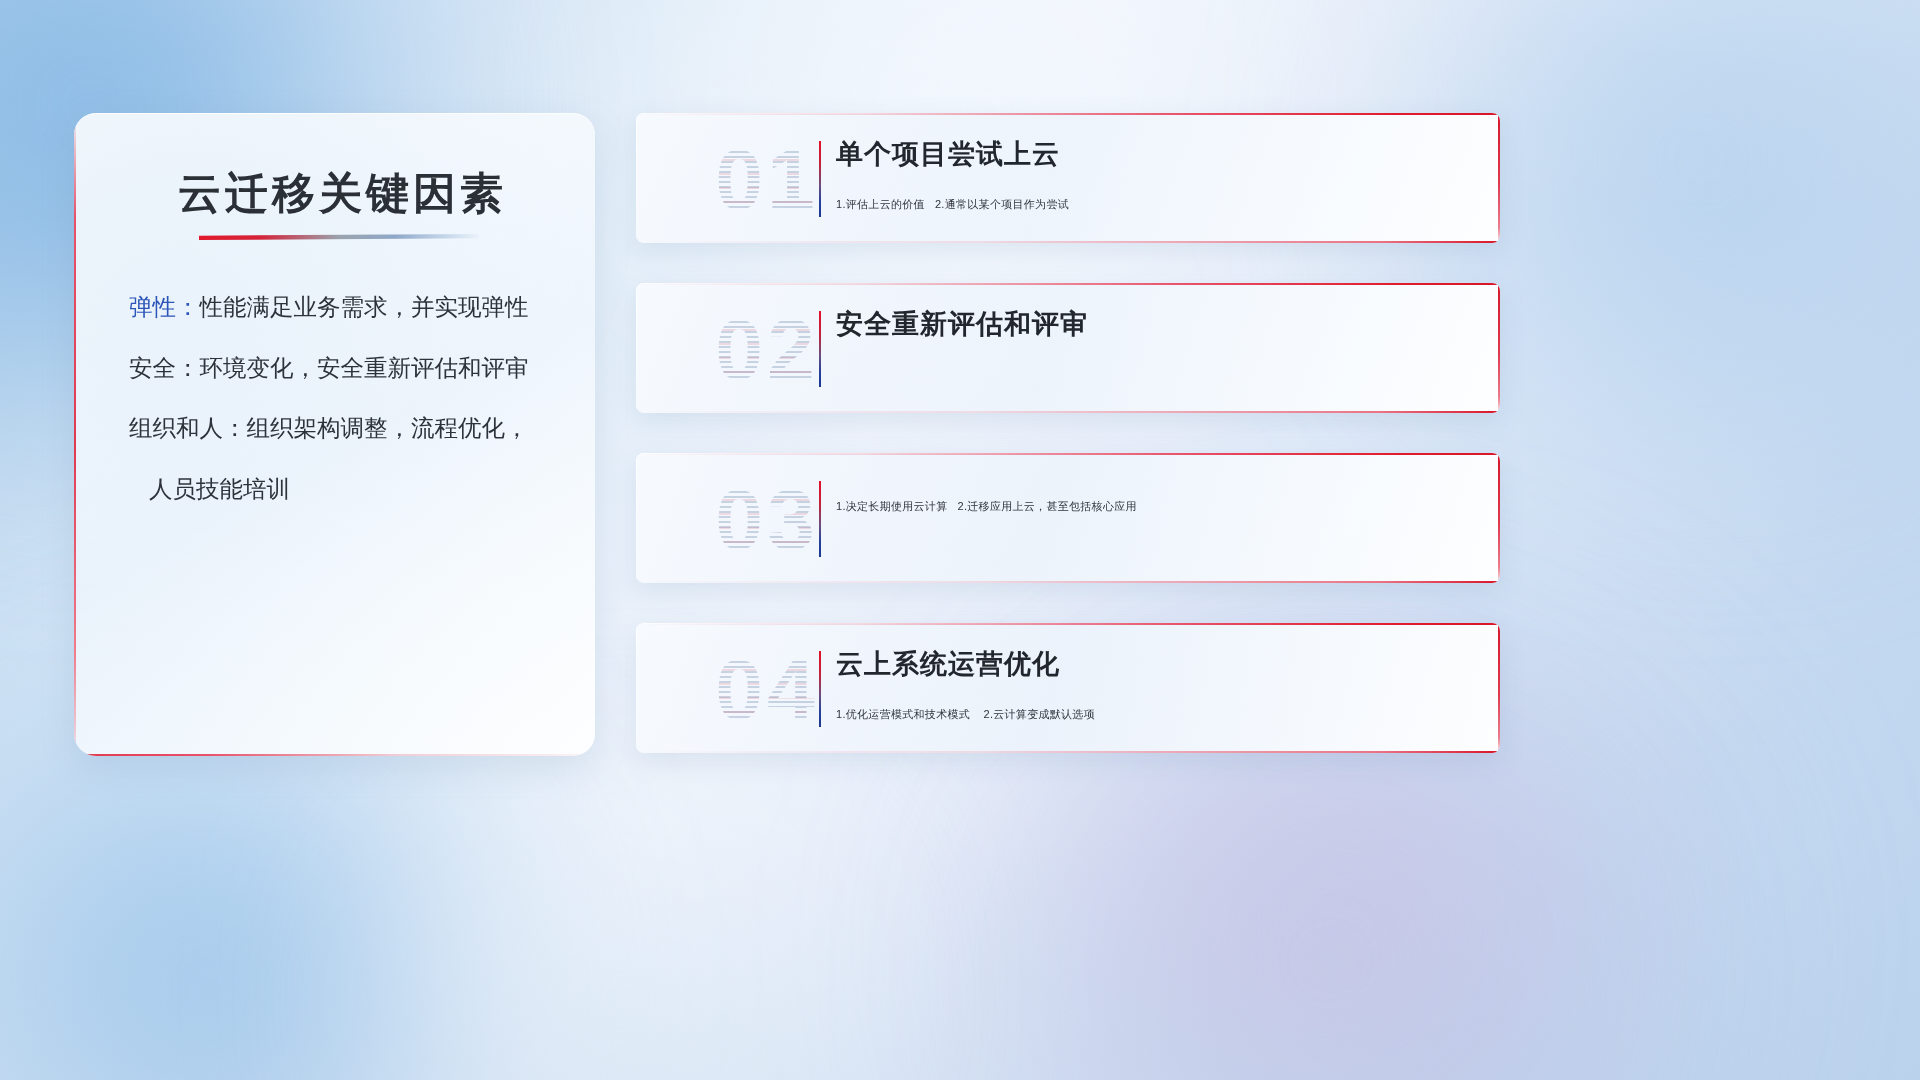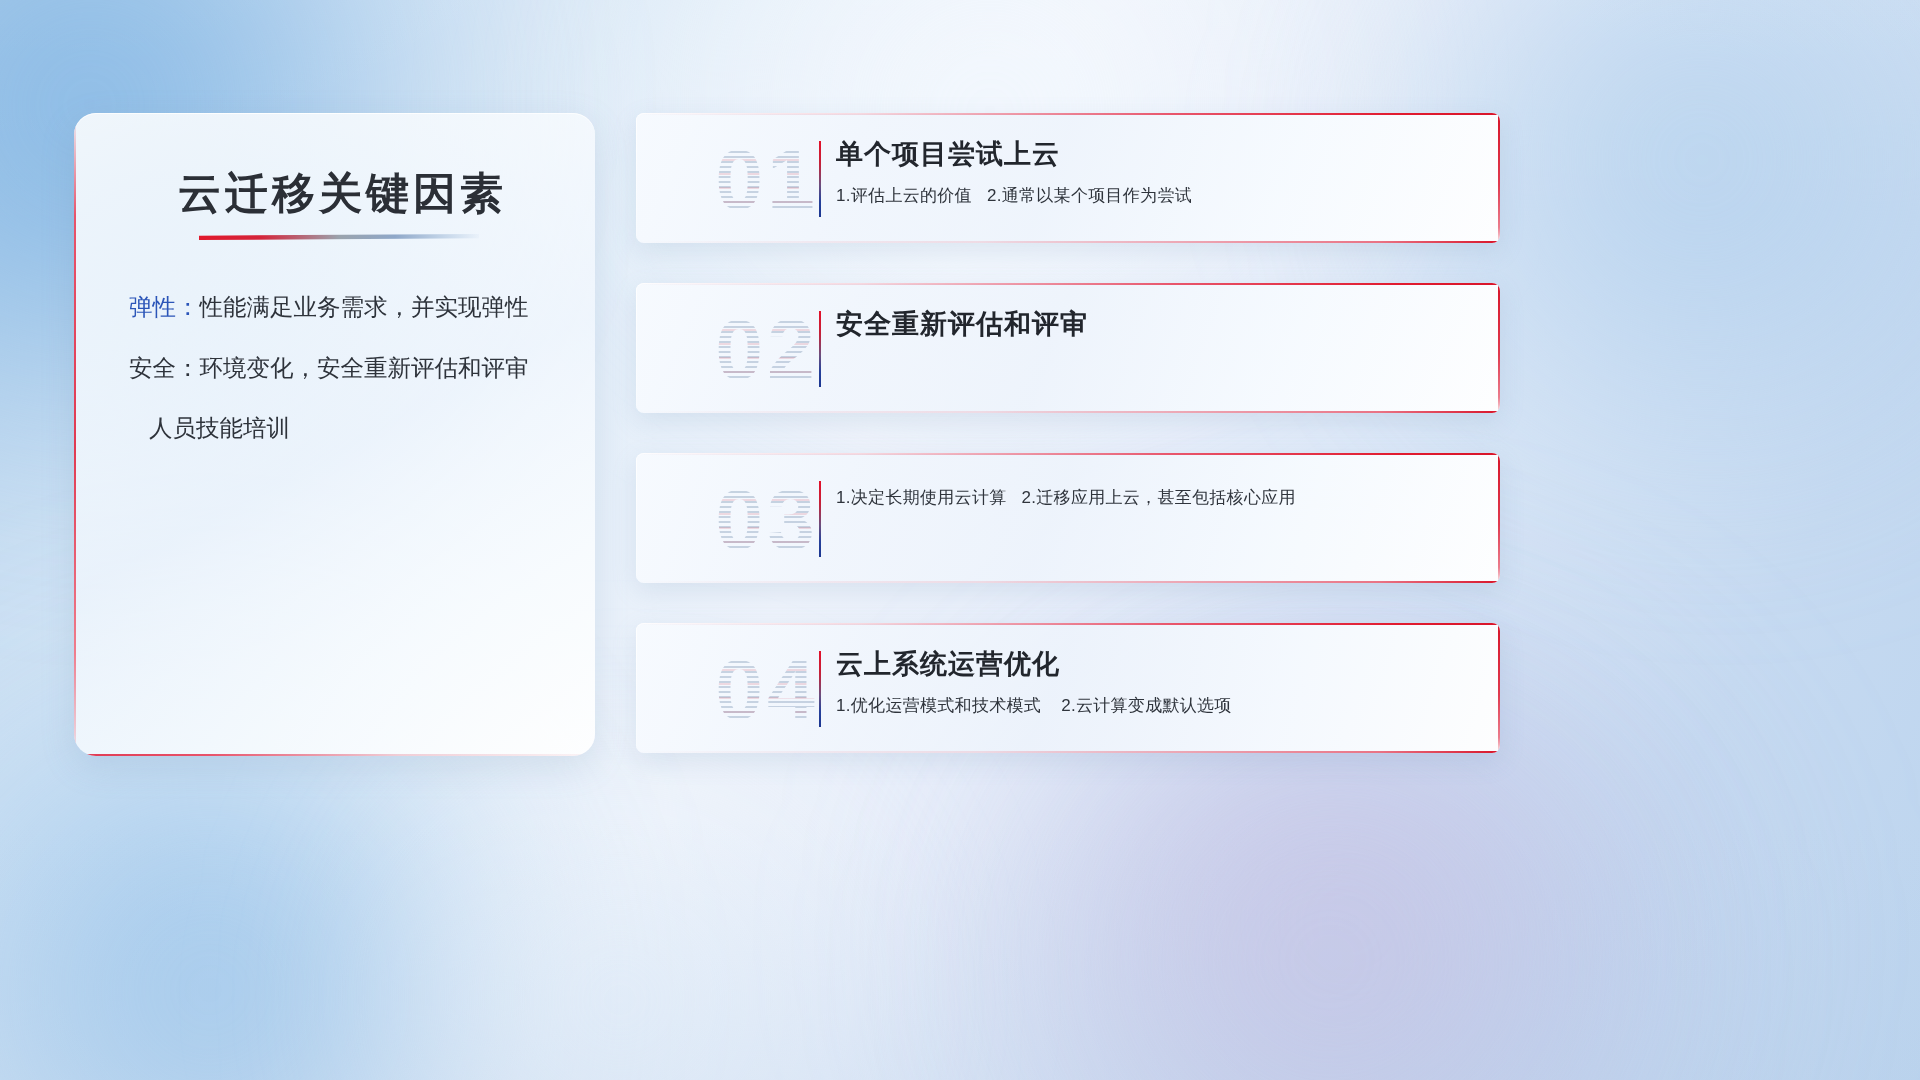--- a/index.html
+++ b/index.html
@@ -162,22 +162,22 @@
   .sc-divider{
     position:absolute; left:183px; top:28px; width:2px; height:76px;
     background:linear-gradient(180deg, #e2102a 0%, #c52139 30%, #6c4f7e 58%, #25409a 80%, #1b3690 100%);
   }
   .sc-body{ position:absolute; left:200px; right:24px; top:22px; }
   .sc-title{
     font-size:27px; font-weight:bold; color:#22262d;
     letter-spacing:1px; line-height:38px;
   }
   .sc-desc{
-    margin-top:11px;
-    font-size:17px; color:#2f343c; letter-spacing:.3px; line-height:24px;
+    margin-top:19px;
+    font-size:11px; color:#2f343c; letter-spacing:.3px; line-height:24px;
     white-space:pre;
   }
 </style>
 </head>
 <body>
 
 <div id="bg">
   <div class="bg-base"></div>
   <div class="bg-blob blob-a"></div>
   <div class="bg-blob blob-b"></div>
@@ -198,20 +198,23 @@
   <div class="title-rule"></div>
 
   <div class="factor-list">
     <div class="factor-row">
       <span class="factor-key">弹性：</span><span class="factor-val">性能满足业务需求，并实现弹性</span>
     </div>
     <div class="factor-row">
       <span class="factor-key plain">安全：</span><span class="factor-val">环境变化，安全重新评估和评审</span>
     </div>
     <div class="factor-row">
+      <span class="factor-key plain">组织和人：</span><span class="factor-val">组织架构调整，流程优化，</span>
+    </div>
+    <div class="factor-row">
       <span class="factor-val">人员技能培训</span>
     </div>
   </div>
 </section>
 
 <section id="right-col">
 
   <article class="step-card">
     <div class="sc-top"></div>
     <div class="sc-right"></div>

